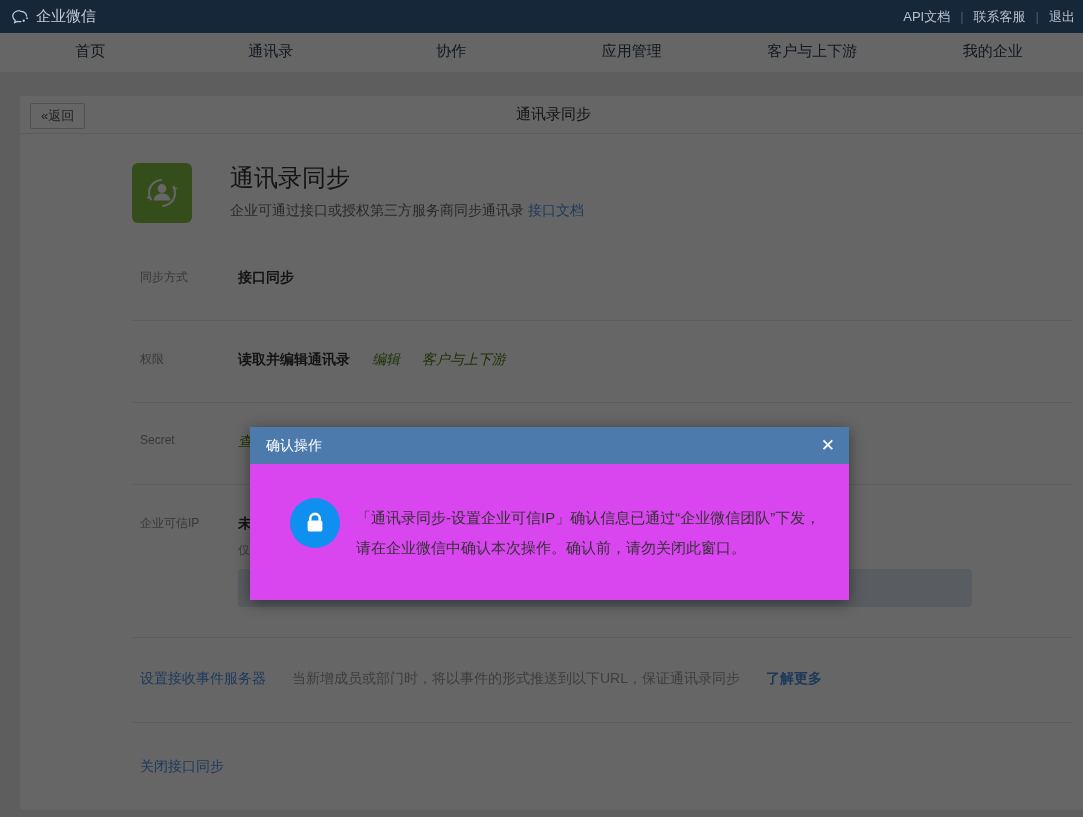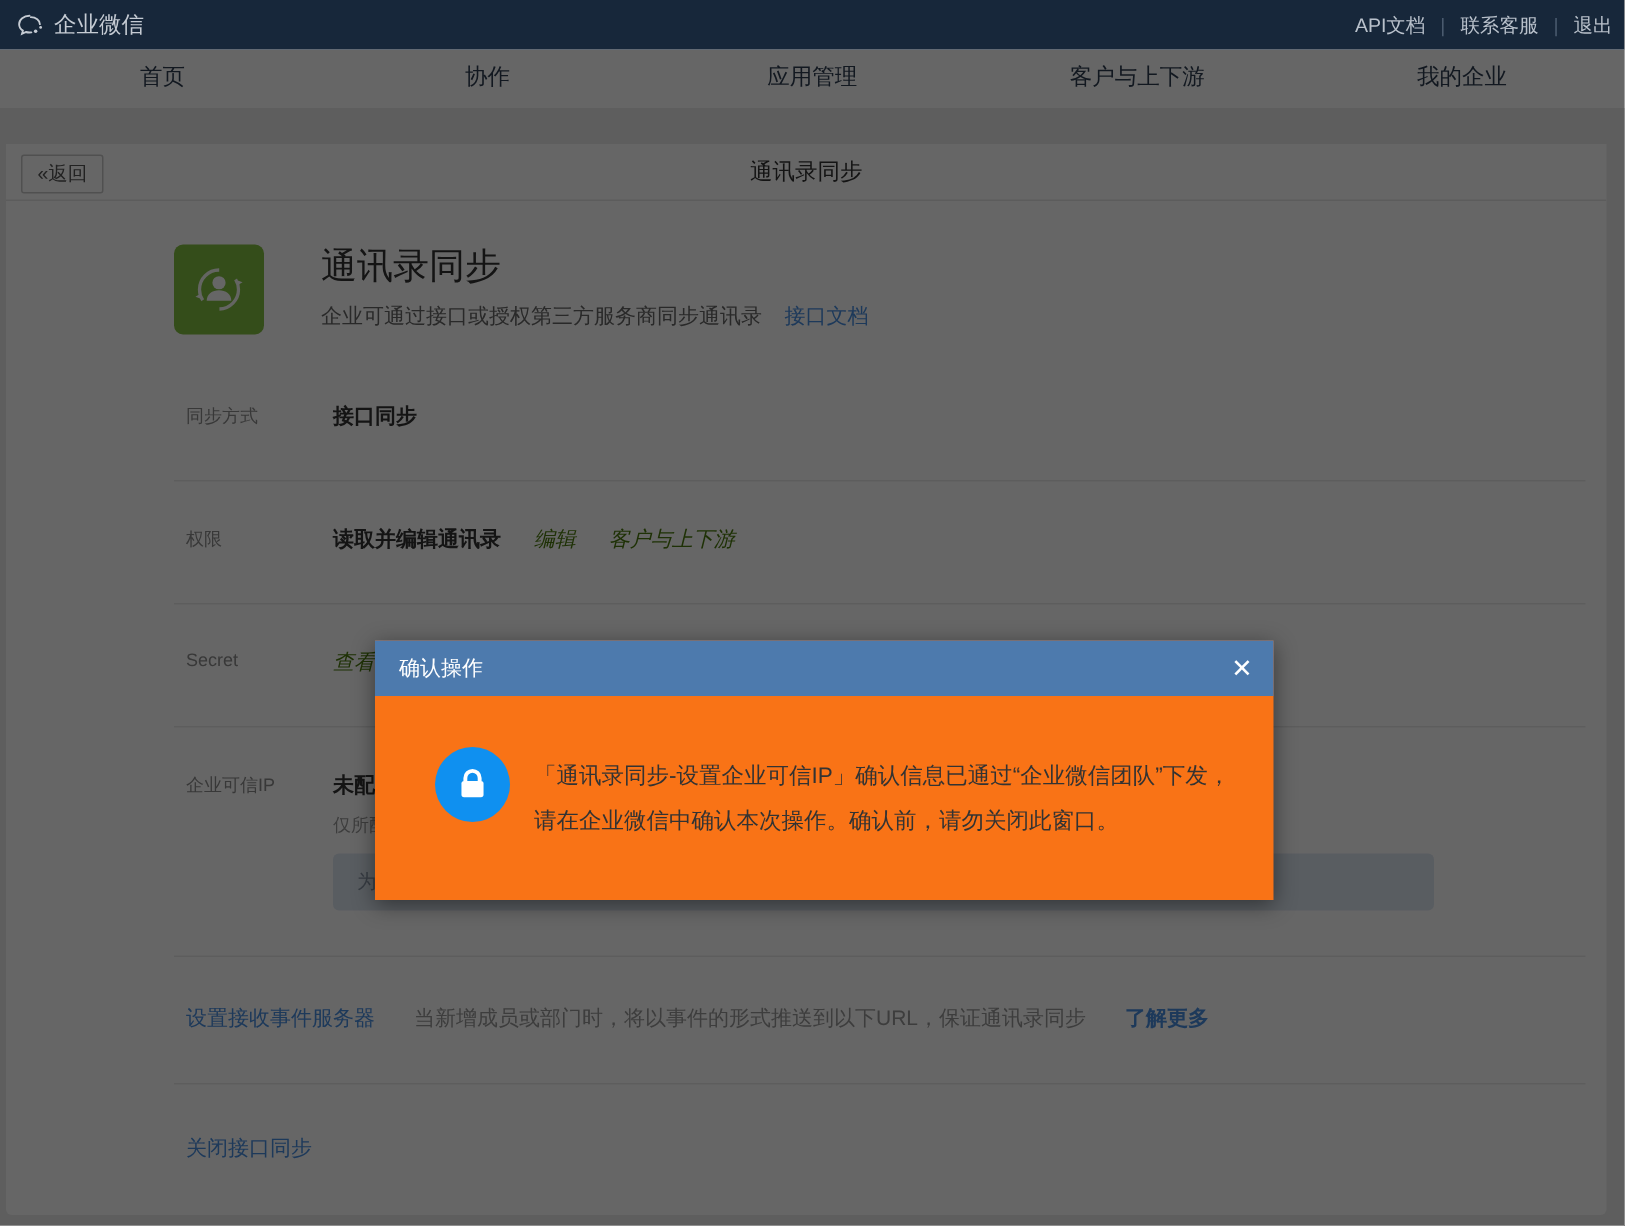--- a/index.html
+++ b/index.html
@@ -17,38 +17,38 @@
   .topbar-links a { color:#b9c1cb; text-decoration:none; cursor:pointer; }
 
   
   .nav { height:39px; background:#ffffff; display:flex;justify-content:flex-end; }
   .nav-item { flex:1; display:flex; align-items:stretch; justify-content:center;
               font-size:15px; color:#2f3e52; cursor:pointer; }
   .nav-item span { display:flex; align-items:center; padding:0 14px; border-bottom:3px solid transparent; }
   .nav-item.active span { border-bottom-color:#253750; font-weight:600; }
 
   
-  .page { padding:24px 8px 0 4px; }
+  .page { padding:24px 8px 0 20px; }
   .card { background:#ffffff; width:1067px; height:714px; border-radius:0 0 4px 4px; overflow:hidden; }
 
   .subheader { position:relative; height:38px; border-bottom:1px solid #e6e6e6;
                display:flex; align-items:center; justify-content:center; }
   .back-btn { position:absolute; left:10px; top:7px; border:1px solid #c9c9c9; border-radius:2px;
               background:#fff; color:#555; font-size:13px; padding:3px 10px; cursor:pointer; }
   .subheader-title { font-size:15px; color:#333; }
 
   .content { padding:0 0 0 112px; }
 
   .app-header { display:flex; padding-top:29px; }
   .app-icon { width:60px; height:60px; border-radius:6px; background:#82c041; flex:0 0 60px;
               display:flex; align-items:center; justify-content:center; }
   .app-head-text { margin-left:38px; }
   .app-title { font-size:24px; color:#333; line-height:30px; }
   .app-desc { margin-top:9px; font-size:14px; color:#666; }
-  .app-desc a { color:#4a90e2; text-decoration:none; margin-left:15px; cursor:pointer; }
+  .app-desc a { color:#4a90e2; text-decoration:none; margin-left:4px; cursor:pointer; }
 
   .row { display:flex; padding:30px 0 33px 8px; border-bottom:1px solid #e9e9e9; margin-right:14px; }
   .row-label { flex:0 0 98px; font-size:12px; color:#8d8d8d; }
   .row-value { flex:1; font-size:14px; color:#333; }
   .bold { font-weight:700; }
   .inline-link { color:#4d7c0f; text-decoration:none; margin-left:18px; cursor:pointer; font-size:14px;font-style:italic; }
 
   .ip-status-line { font-size:14px; color:#333; }
   .ip-note { margin-top:9px; font-size:12px; color:#999; }
   .ip-input { margin-top:10px; width:734px; height:38px; background:#dfe8f3; border-radius:4px;
@@ -58,21 +58,21 @@
   .event-label { font-size:14px; color:#4a90e2; cursor:pointer; }
   .event-desc { margin-left:26px; font-size:14px; color:#999; }
   .event-more { color:#4a90e2; text-decoration:none; margin-left:26px; font-weight:600; cursor:pointer; }
 
   .close-row { padding:34px 0 0 8px; }
   .close-link { font-size:14px; color:#4a90e2; text-decoration:none; cursor:pointer; }
 
   
   .overlay { position:absolute; left:0; right:0; top:33px; bottom:0; background:rgba(0,0,0,0.6); z-index:10; }
   .modal { position:absolute; left:250px; top:427px; width:599px; height:173px; z-index:20;
-           background:#f97316; box-shadow:0 3px 14px rgba(0,0,0,0.45); }
+           background:#d946ef; box-shadow:0 3px 14px rgba(0,0,0,0.45); }
   .modal-header { height:37px; background:#4d7aad; display:flex; align-items:center;
                   justify-content:space-between; padding:0 14px 0 16px; }
   .modal-title { color:#fff; font-size:14px; }
   .modal-close { color:#fff; font-size:17px; font-weight:700; cursor:pointer; line-height:1; }
   .modal-body { display:flex; padding:34px 26px 0 40px; }
   .lock-circle { flex:0 0 50px; width:50px; height:50px; border-radius:50%; background:#0f90f0;
                  display:flex; align-items:center; justify-content:center; }
   .modal-text { margin-left:16px; margin-top:5px; font-size:15px; color:#333; line-height:30px; width:482px; }
 </style>
 </head>
@@ -99,20 +99,23 @@
       <span class="sep">|</span>
       <a>退出</a>
     </div>
   </div>
 
   <div class="nav">
     <div class="nav-item">
         <span>首页</span>
       </div>
     <div class="nav-item">
+        <span>通讯录</span>
+      </div>
+    <div class="nav-item">
         <span>协作</span>
       </div>
     <div class="nav-item">
         <span>应用管理</span>
       </div>
     <div class="nav-item">
         <span>客户与上下游</span>
       </div>
     <div class="nav-item">
         <span>我的企业</span>

